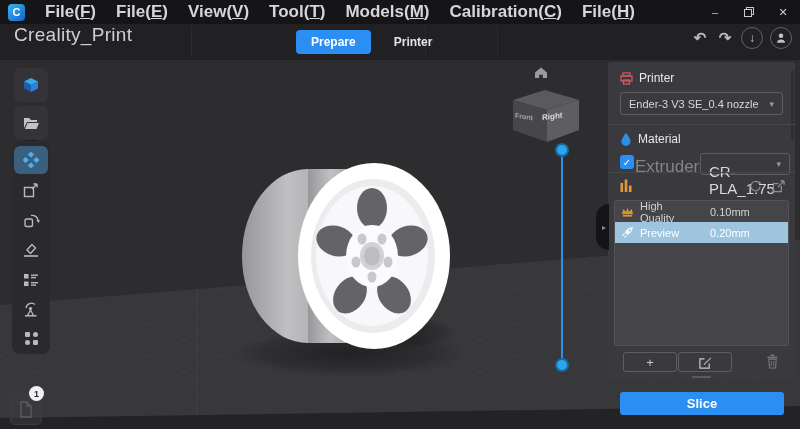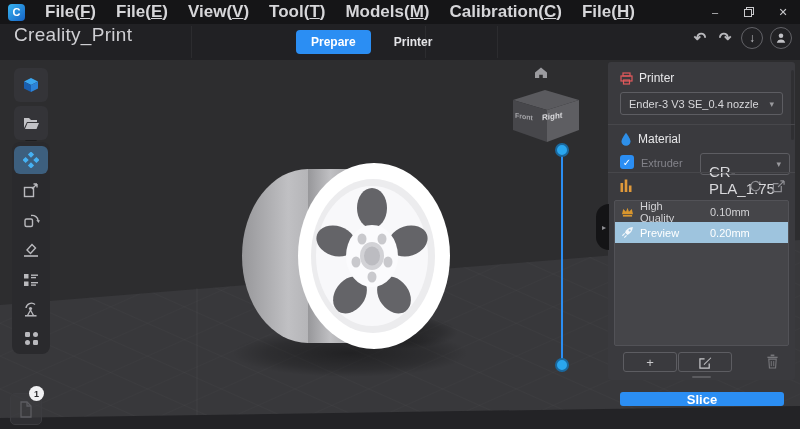--- a/index.html
+++ b/index.html
@@ -67,34 +67,34 @@
            border-radius:3px; z-index:20; }
   .panel-scroll { position:absolute; right:1px; top:8px; width:3px; height:70px; border-radius:2px; background:rgba(0,0,0,0.18); }
   .sec-header { position:absolute; left:12px; display:flex; align-items:center; gap:6px; }
   .sec-title { font-size:12px; font-weight:normal; color:#e8e8ea; }
   .divider { position:absolute; left:0; width:187px; height:1px; background:#47474b; }
   .dropdown { position:absolute; border:1px solid #5d5d62; border-radius:3px; display:flex; align-items:center;
               color:#d8d8db; font-size:11px; padding:0 8px; justify-content:space-between; }
   .caret { color:#9a9a9e; font-size:9px; }
   .checkbox { position:absolute; left:12px; top:150px; width:14px; height:14px; border-radius:3px; background:#2b8ef3;
               color:#fff; font-size:10px; display:flex; align-items:center; justify-content:center; }
-  .extruder-label { position:absolute; left:33px; top:152px; font-size:11px; color:#83838a; }
+  .extruder-label { position:absolute; left:27px; top:152px; font-size:17px; color:#83838a; }
   .hdr-icons { position:absolute; right:10px; top:118px; display:flex; gap:11px; }
   .preset-list { position:absolute; left:6px; top:138px; width:175px; height:146px; background:#454549;
                  border:1px solid #525257; border-radius:2px; overflow:hidden; }
   .preset-row { position:relative; height:21px; display:flex; align-items:center; font-size:11px; color:#d2d2d5; }
   .preset-row .p-icon { margin-left:6px; width:14px; display:flex; }
   .preset-row .p-name { margin-left:5px; width:56px; }
   .preset-row .p-val  { margin-left:14px; }
   .preset-row.selected { background:#9ec4de; color:#ffffff; }
   .action-btn { position:absolute; top:290px; height:20px; border:1px solid #5d5d62; border-radius:3px;
                 display:flex; align-items:center; justify-content:center; color:#c9c9cc; font-size:13px; }
   .trash-btn { position:absolute; top:292px; right:16px; }
   .panel-notch { position:absolute; left:84px; bottom:2px; width:19px; height:2px; border-radius:2px; background:#5b5b5f; }
-  .slice-btn { position:absolute; left:620px; top:392px; width:164px; height:14px; background:#2b8ef3;
+  .slice-btn { position:absolute; left:620px; top:392px; width:164px; height:23px; background:#2b8ef3;
                border-radius:3px; color:#fff; font-size:13px; font-weight:bold; z-index:21;
                display:flex; align-items:center; justify-content:center; }
 </style>
 </head>
 <body>
 
 <div class="app">
 
   <div class="menubar">
     <div class="logo">C</div>

